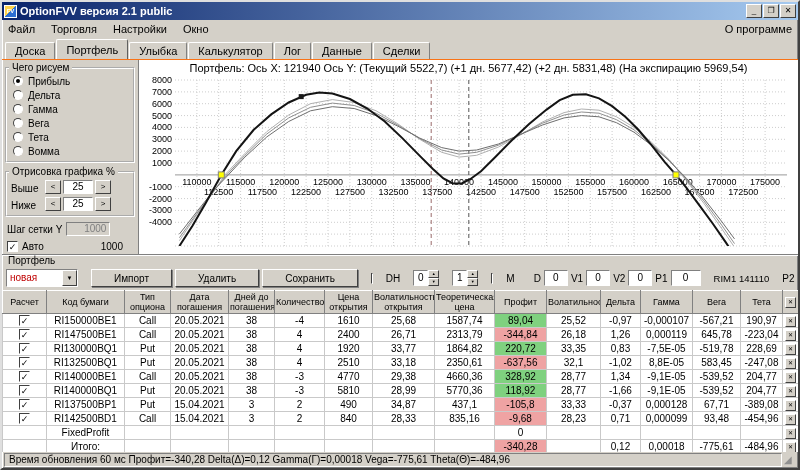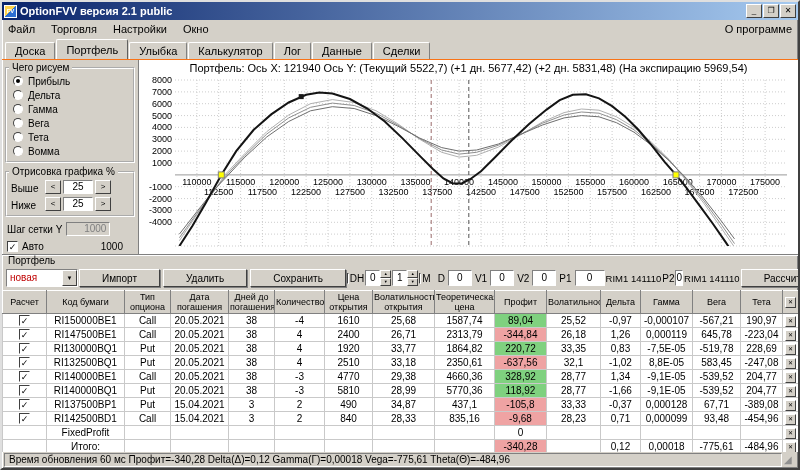--- a/index.html
+++ b/index.html
@@ -53,21 +53,21 @@
               border-color:#808080 #fff #fff #808080; text-align:right; padding:0 3px; font-size:10px; line-height:12px; }
   .cb { display:inline-block; width:11px; height:11px; background:#fff; border:1px solid;
         border-color:#404040 #fff #fff #404040; font-size:9px; line-height:10px; text-align:center; vertical-align:middle; }
 
   
   .chartwrap { flex:1; background:#fff; border-left:1px solid #808080; padding:2px 2px 0; overflow:hidden; }
   .chart-title { height:14px; text-align:center; font-size:11px; white-space:nowrap; overflow:hidden; }
 
   
   .pf-label { height:12px; flex:0 0 12px; font-size:10px; padding:0 6px; border-top:1px solid #808080; box-shadow:inset 0 1px 0 #fff; }
-  .pf-bar { height:24px; flex:0 0 24px; display:flex; align-items:center; gap:1px; padding:0 4px; overflow:hidden; }
+  .pf-bar { height:24px; flex:0 0 24px; display:flex; align-items:center; gap:13px; padding:0 4px; overflow:hidden; }
   .combo { display:flex; width:72px; height:18px; flex:0 0 72px; border:1px solid; border-color:#808080 #fff #fff #808080; background:#fff; }
   .combo-text { flex:1; color:#c00000; font-size:10px; padding:2px 3px; line-height:12px; }
   .combo-btn { width:15px; background:#d4d0c8; border:1px solid; border-color:#fff #404040 #404040 #fff;
                font-size:6px; text-align:center; line-height:14px; }
   .btn { height:18px; padding:0 22px; background:#d4d0c8; border:1px solid; border-color:#fff #404040 #404040 #fff;
          box-shadow:1px 1px 0 #808080; font-size:10px; line-height:15px; white-space:nowrap; }
   .spin { display:flex; height:16px; }
   .spin-val { width:15px; background:#fff; border:1px solid; border-color:#808080 #fff #fff #808080;
               font-size:10px; text-align:center; line-height:14px; }
   .spin-btns { display:flex; flex-direction:column; width:11px; }

